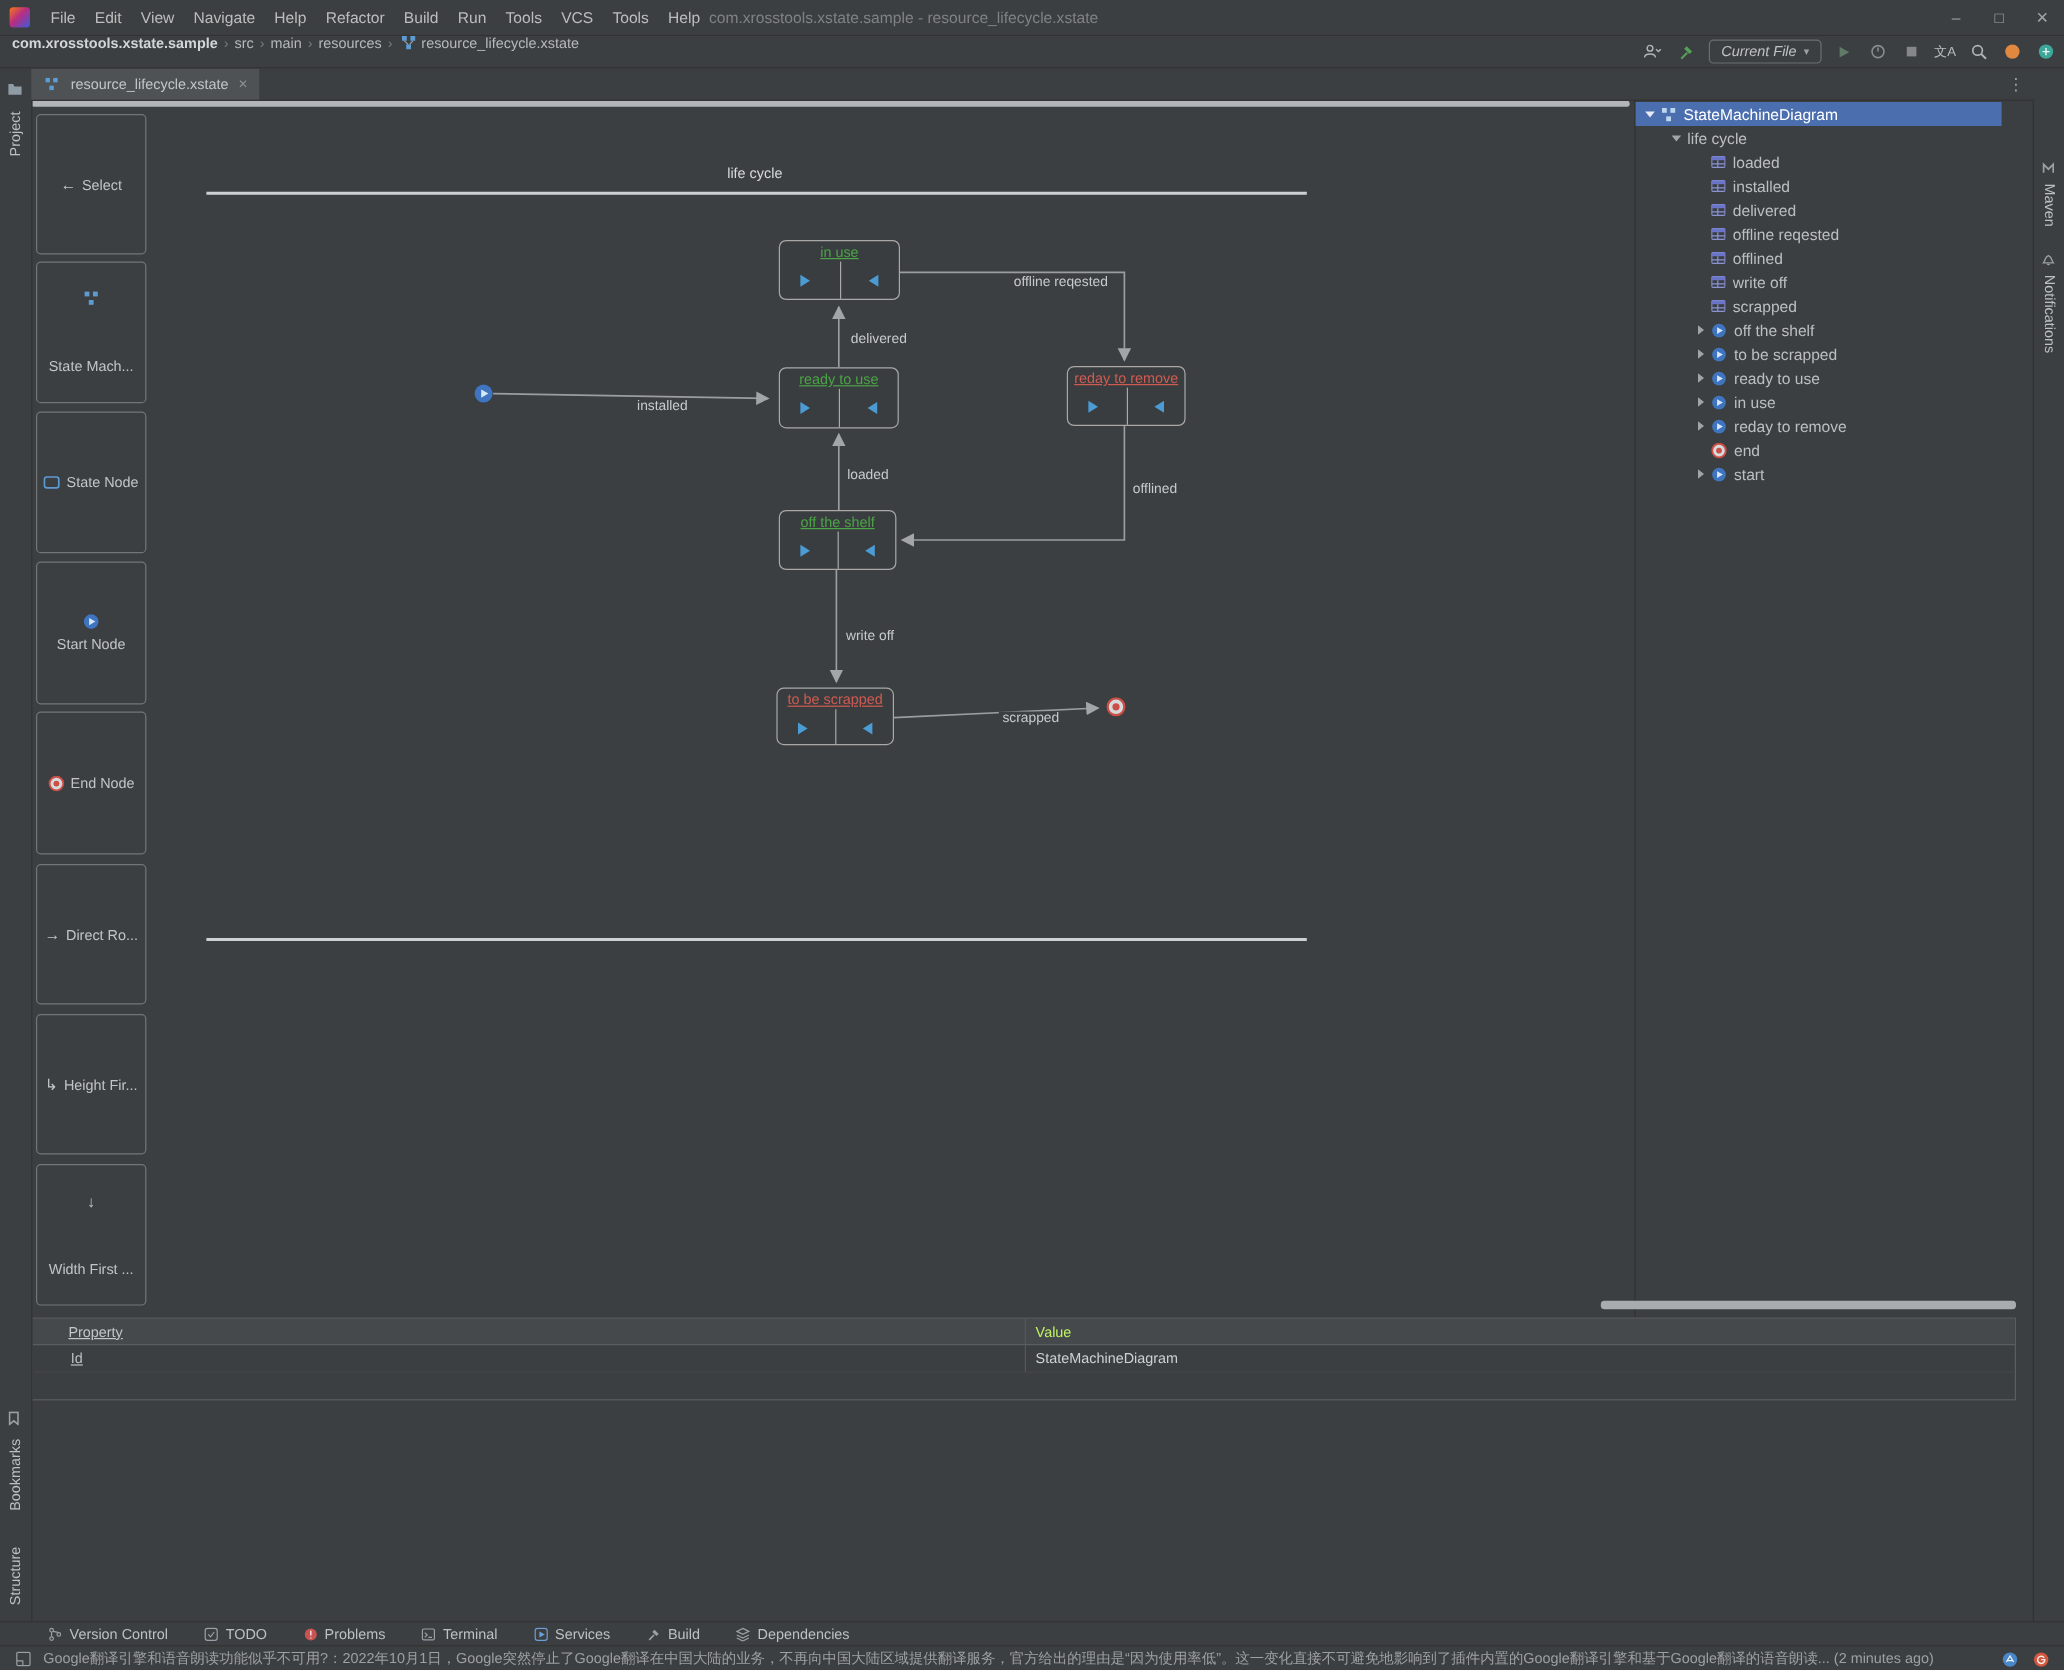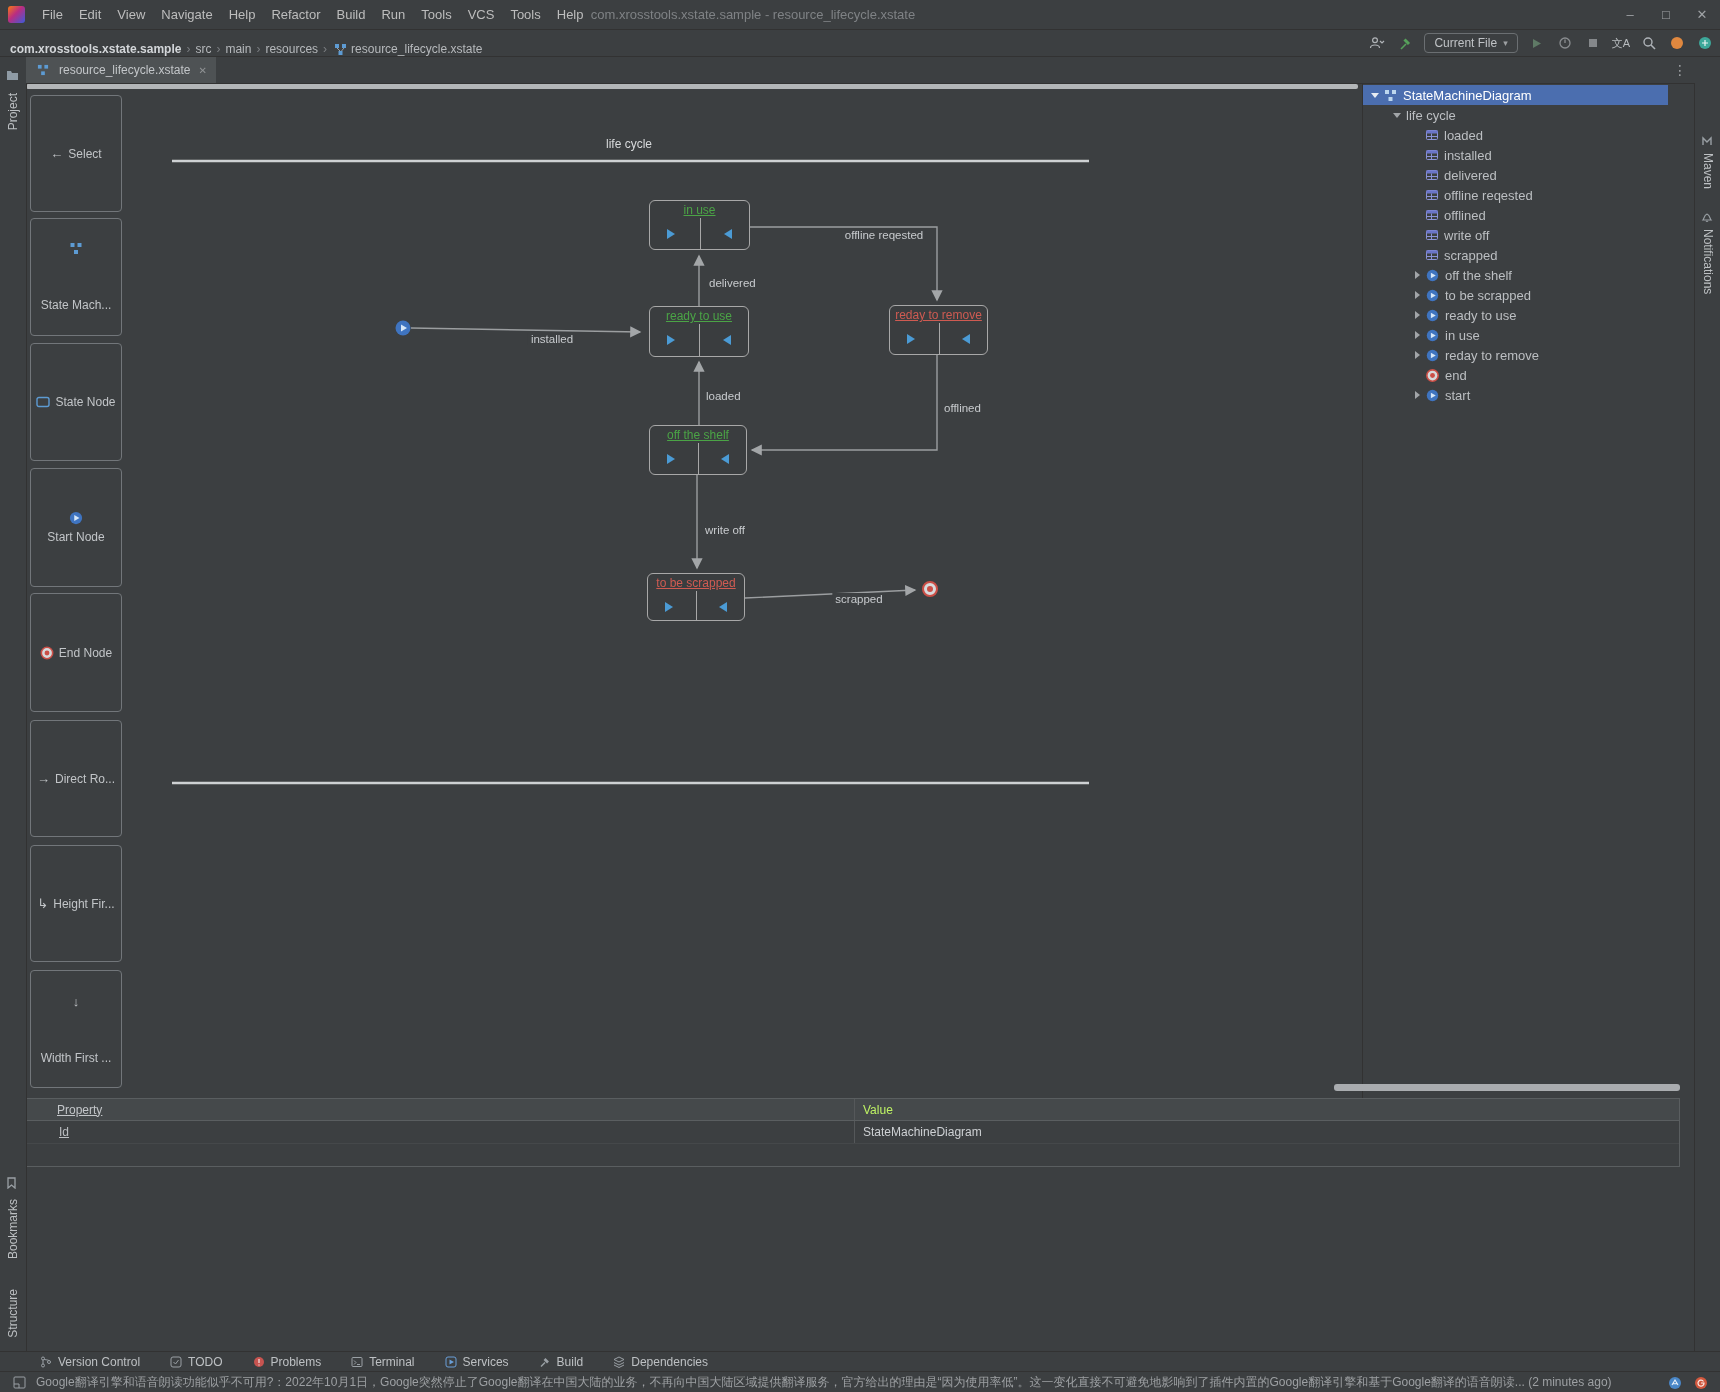--- a/index.html
+++ b/index.html
@@ -12,29 +12,29 @@
            background:#3c3f41;border-bottom:1px solid #323232;z-index:30;}
   .logo{width:17px;height:17px;margin:0 9px 0 8px;border-radius:3px;
         background:linear-gradient(135deg,#f97a12 0%,#b92d82 45%,#3b5bdb 100%);}
   .menu-item{padding:0 8px;font-size:13px;color:#bdbdbd;line-height:29px;}
   .win-title{position:absolute;left:753px;transform:translateX(-50%);font-size:13px;color:#7f8285;white-space:nowrap;}
   .win-controls{position:absolute;right:0;top:0;height:29px;display:flex;}
   .win-btn{width:36px;height:29px;display:flex;align-items:center;justify-content:center;color:#9fa2a5;font-size:13px;}
 
   
   .crumb-row{position:absolute;left:0;top:29px;right:0;height:28px;border-bottom:1px solid #323232;
-             display:flex;align-items:flex-end;padding-left:10px;box-sizing:border-box;background:#3c3f41;z-index:29;}
+             display:flex;align-items:flex-start;padding-left:10px;box-sizing:border-box;background:#3c3f41;z-index:29;}
   .crumb{font-size:12px;color:#b6b9bc;white-space:nowrap;}
   .crumb.first{font-weight:bold;color:#d3d6d9;}
   .crumb-sep{color:#7a7d80;padding:0 5px;font-size:12px;}
   .crumb-icon{margin:0 4px 0 2px;display:inline-flex;vertical-align:middle;}
   .toolbar-right{position:absolute;right:6px;top:0;height:28px;display:flex;align-items:center;gap:10px;}
   .tb-icon{display:flex;align-items:center;justify-content:center;width:18px;height:18px;}
   .runcfg{display:flex;align-items:center;gap:6px;border:1px solid #6b6f72;border-radius:4px;
-          padding:2px 9px;font-size:12px;color:#c0c3c6;}
+          padding:2px 9px;font-size:12px;color:#c0c3c6;font-style:italic;}
   .dd-arrow{font-size:9px;color:#9da0a3;}
   .translate-glyph{font-size:11px;color:#b8bcbf;white-space:nowrap;}
 
   
   .tabbar{position:absolute;left:26px;top:57px;right:25px;height:26px;border-bottom:1px solid #323232;
           display:flex;align-items:stretch;background:#3c3f41;z-index:28;}
   .tab{display:flex;align-items:center;gap:6px;background:#4e5254;padding:0 9px;font-size:12px;color:#c3c6c9;}
   .tab-close{color:#8f9294;font-size:10px;margin-left:2px;}
   .tab-more{margin-left:auto;color:#9da0a3;font-size:14px;display:flex;align-items:center;padding-right:8px;}
 

